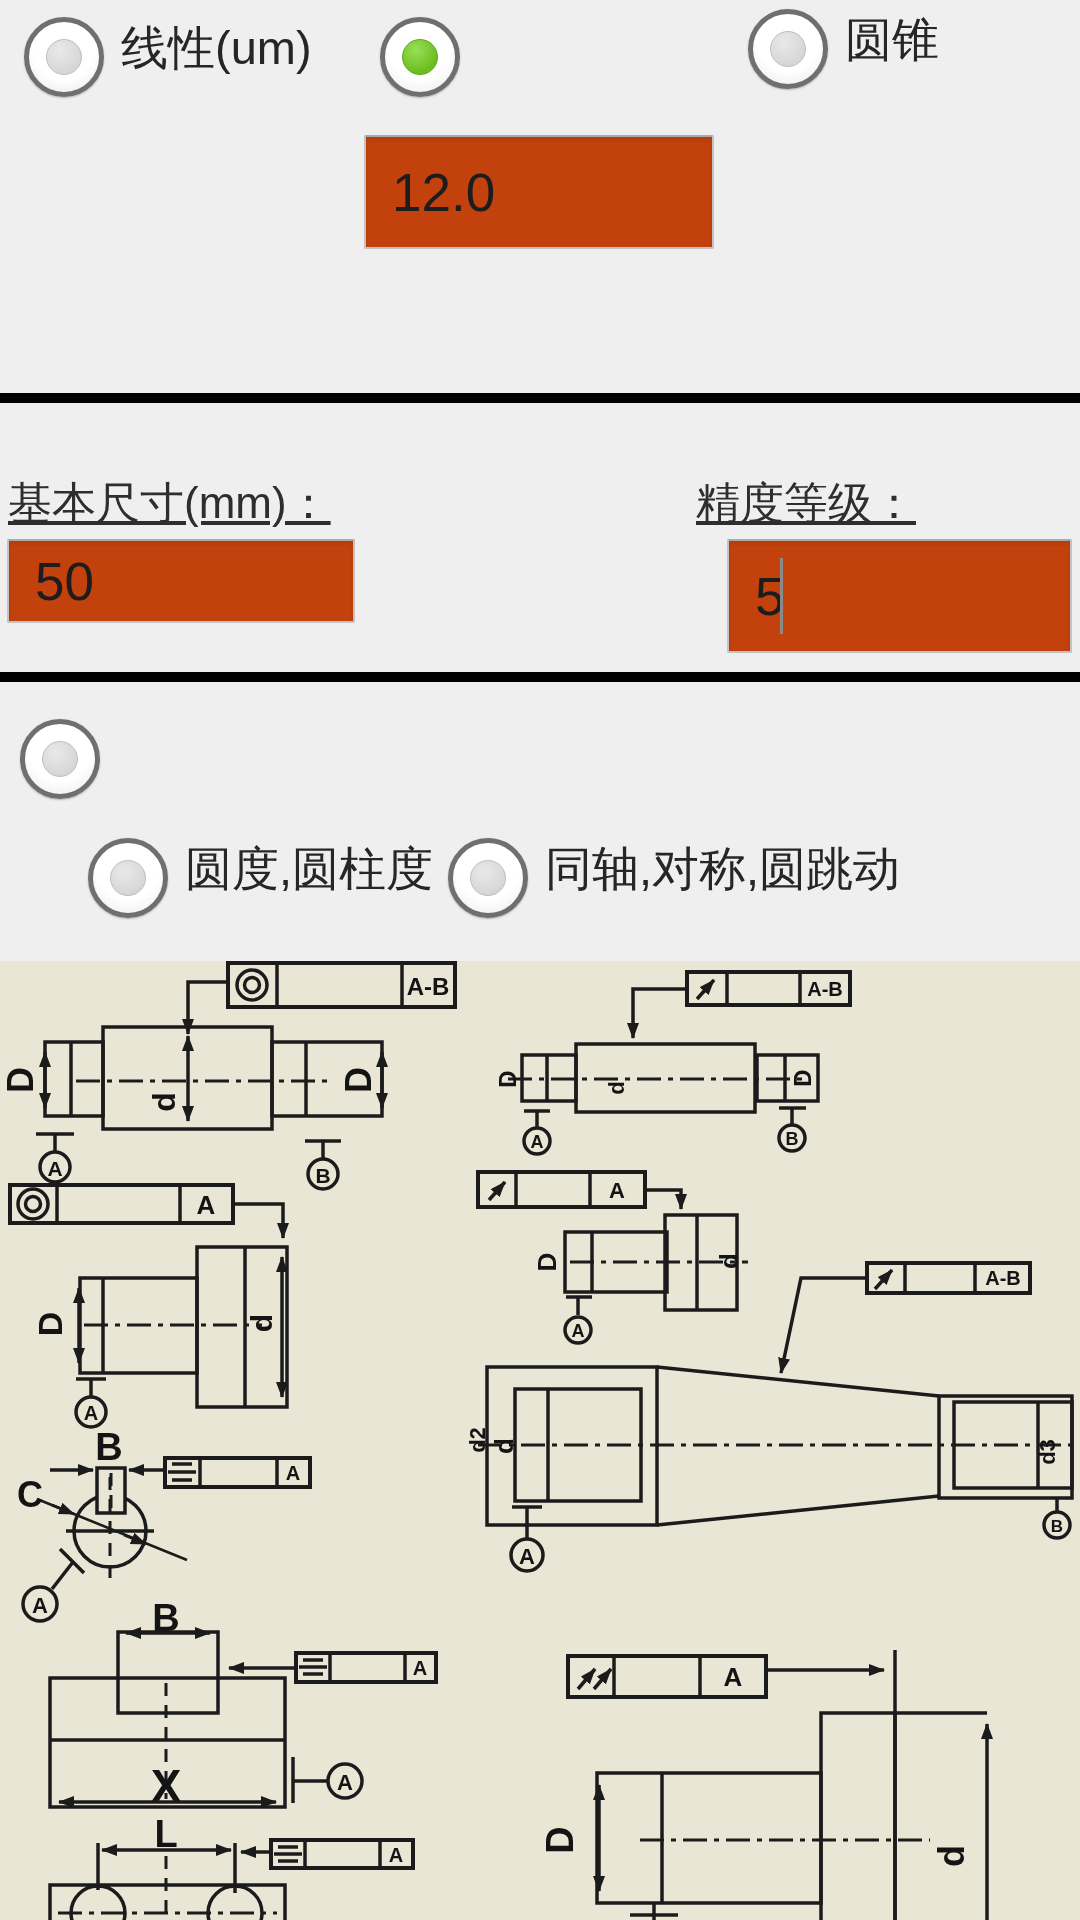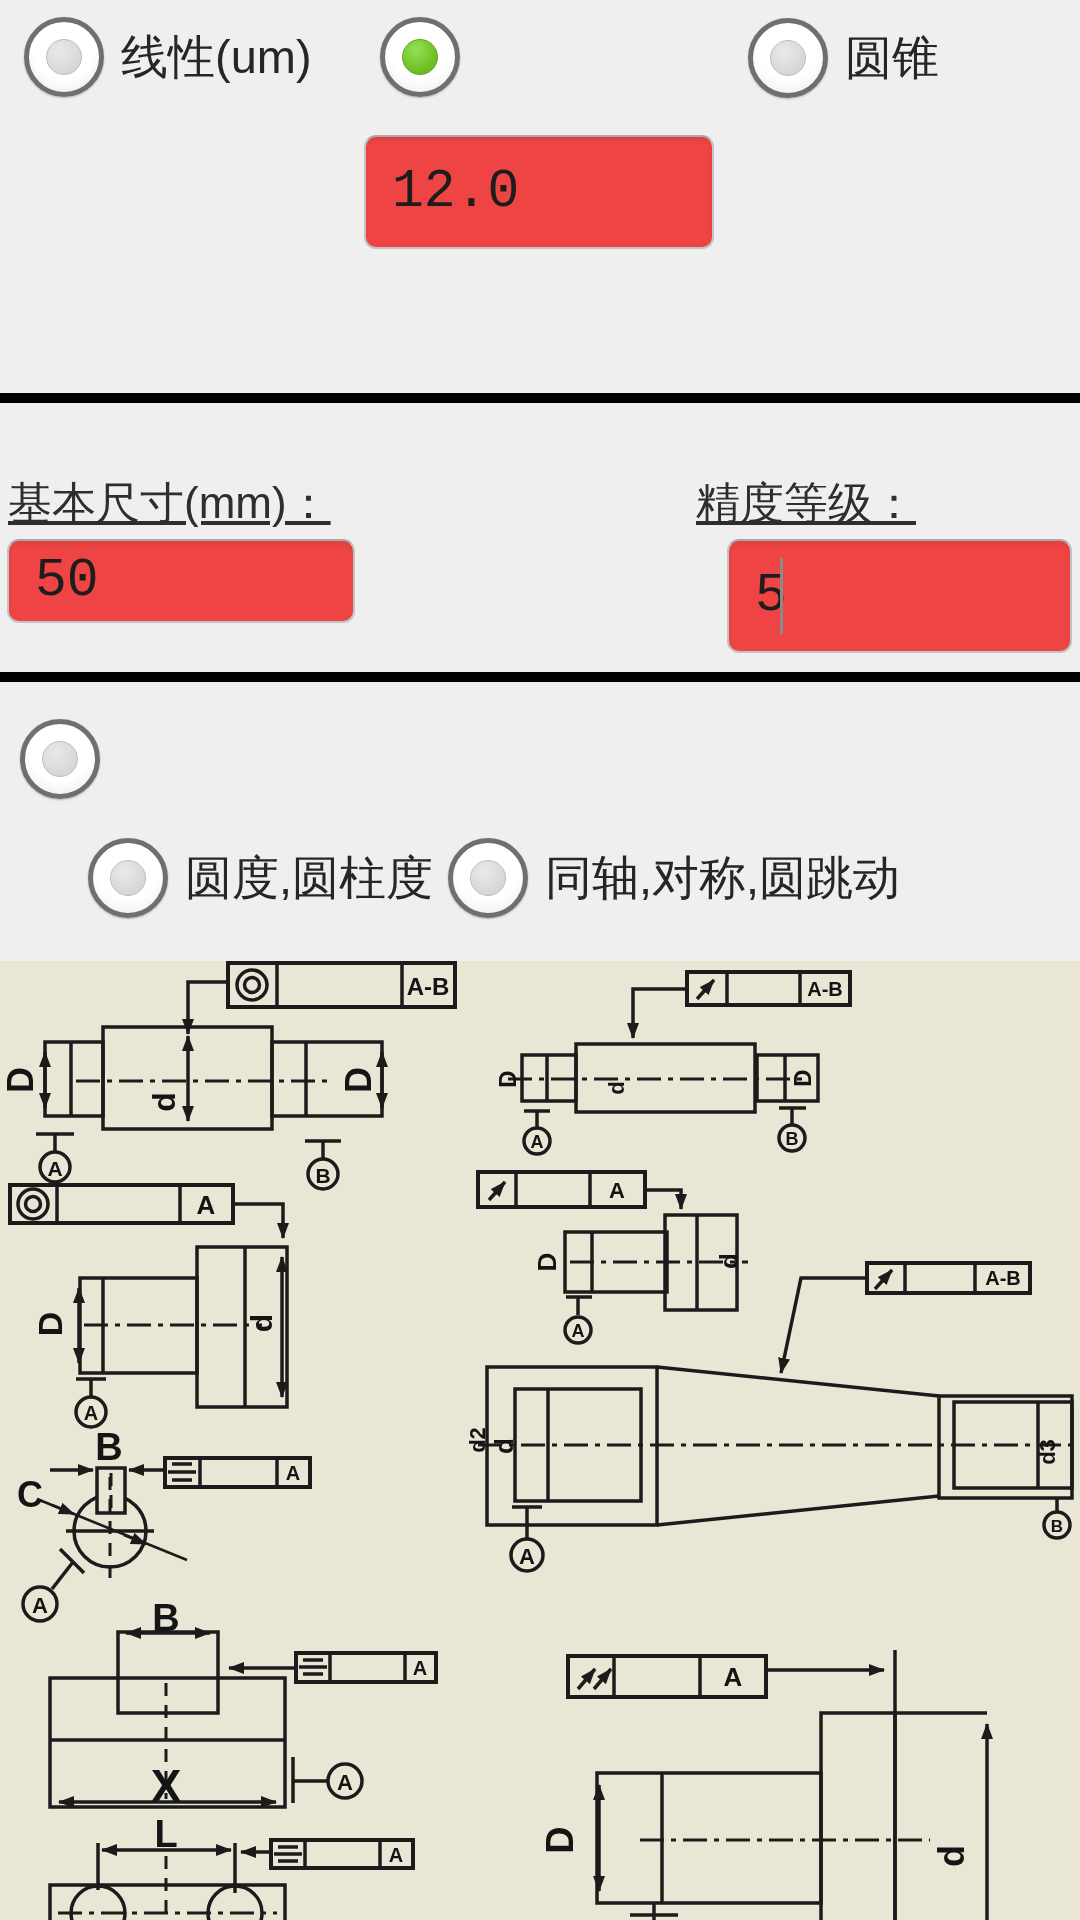--- a/index.html
+++ b/index.html
@@ -2,41 +2,41 @@
 <html><head>
 <meta charset="utf-8">
 <style>
   html,body{margin:0;padding:0;background:#555;}
   .screen{
     position:relative;width:1080px;height:1920px;overflow:hidden;
     background:#efefef;font-family:"Liberation Sans",sans-serif;color:#2a2a2a;
   }
   .abs{position:absolute;}
   
-  .radio-item{position:absolute;display:flex;align-items:center;}
+  .radio-item{position:absolute;display:flex;align-items:flex-start;}
   .rb{
     width:80px;height:80px;border-radius:50%;box-sizing:border-box;
     border:5px solid #6f6f6f;background:radial-gradient(circle at 50% 38%,#ffffff 55%,#e8e8e8);
     display:flex;align-items:center;justify-content:center;flex:0 0 auto;
     box-shadow:0 1px 2px rgba(0,0,0,0.25);
   }
   .rb .dot{
     width:36px;height:36px;border-radius:50%;
     background:radial-gradient(circle at 38% 32%,#e9e9e9,#cfcfcf);
     border:1px solid #bdbdbd;box-sizing:border-box;
   }
   .rb.sel .dot{
     background:radial-gradient(circle at 38% 30%,#97e056,#6cbd20 70%);
     border:1px solid #5ba51a;
   }
   .rlabel{font-size:47px;color:#262626;margin-left:17px;white-space:nowrap;}
   
   .tinput{
     position:absolute;box-sizing:border-box;border:2px solid #c3c3c3;border-top-color:#a9a9a9;
-    background:#ef4444;border-radius:12px;font-family:Liberation Mono, monospace;
+    background:#c2410c;border-radius:2px;font-family:Liberation Sans, sans-serif;
     font-size:53px;color:#1d1d1d;padding:0 0 0 26px;outline:none;
     box-shadow:inset 0 3px 4px rgba(0,0,0,0.07);
   }
   .field-label{position:absolute;font-size:44px;color:#2e2e2e;white-space:nowrap;text-decoration:underline;}
   .divider{position:absolute;left:0;width:1080px;height:10px;background:#000;}
   .caret{position:absolute;width:3px;background:#8a8a8a;}
   
   .dw{stroke:#1b1b1b;stroke-width:3.5;fill:none;stroke-linecap:butt;}
   .dw .fcf{stroke-width:4;}
   .dw .cline{stroke-dasharray:24 7 5 7;stroke-width:3;}
@@ -54,21 +54,21 @@
     <span class="rb">
         <span class="dot"></span>
       </span>
     <span class="rlabel">线性(um)</span>
   </div>
   <div class="radio-item" style="left:380px;top:17px;">
     <span class="rb sel">
         <span class="dot"></span>
       </span>
   </div>
-  <div class="radio-item" style="left:748px;top:18px;">
+  <div class="radio-item" style="left:748px;top:9px;">
     <span class="rb">
         <span class="dot"></span>
       </span>
     <span class="rlabel">圆锥</span>
   </div>
 
   <input class="tinput" style="left: 364px; top: 135px; width: 350px; height: 114px;" value="12.0">
 
   <div class="divider" style="top:393px;"></div>
 

